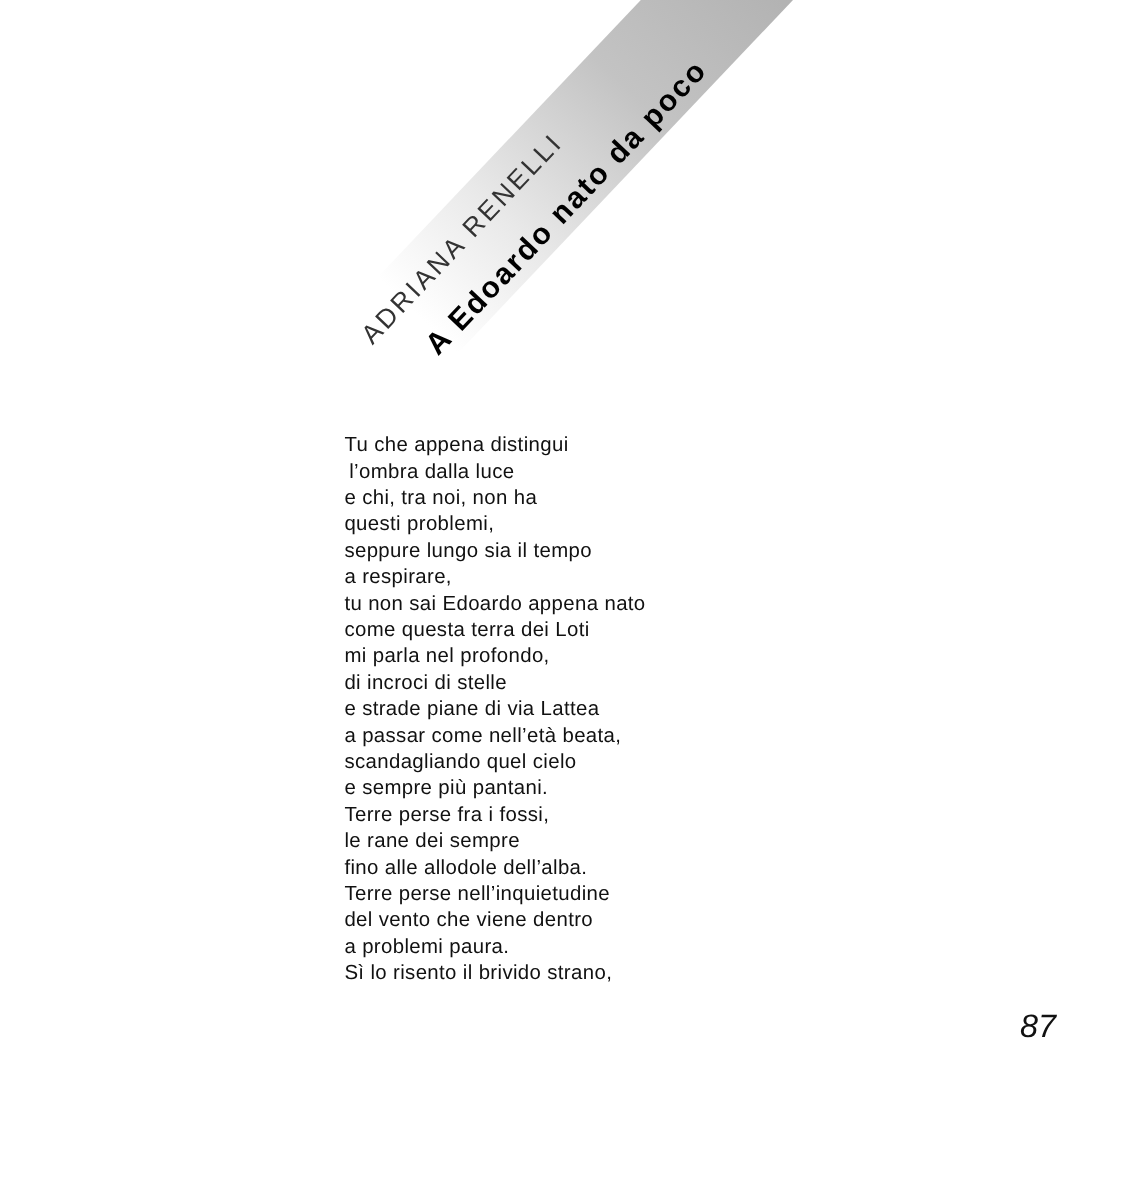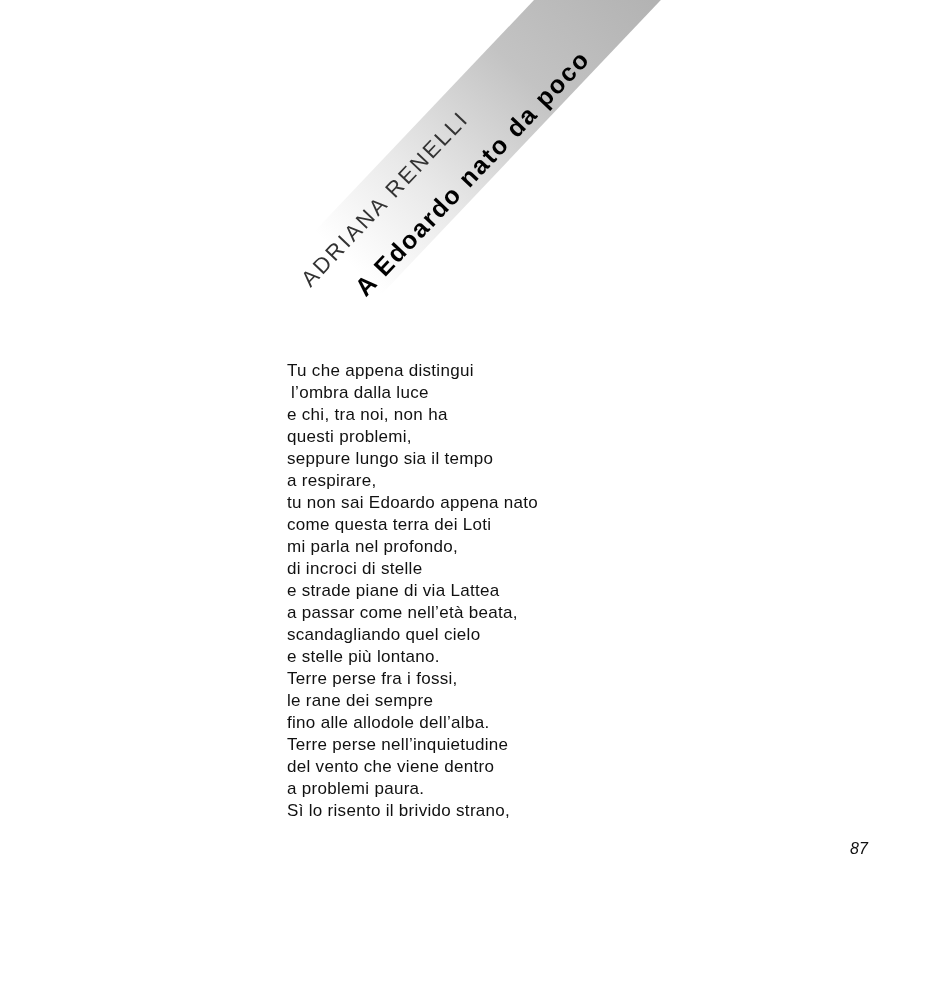--- a/index.html
+++ b/index.html
@@ -69,21 +69,21 @@
     white-space: nowrap;
   }
   .poem-line.indent {
     padding-left: 4px;
   }
   
   .page-number {
     position: absolute;
     left: 850px;
     top: 840px;
-    font-size: 16px;
+    font-size: 27px;
     font-style: italic;
     color: #111111;
   }
 </style>
 </head>
 <body>
 
 <div class="page">
 
   <div class="band">
@@ -98,21 +98,21 @@
     <div class="poem-line">questi problemi,</div>
     <div class="poem-line">seppure lungo sia il tempo</div>
     <div class="poem-line">a respirare,</div>
     <div class="poem-line">tu non sai Edoardo appena nato</div>
     <div class="poem-line">come questa terra dei Loti</div>
     <div class="poem-line">mi parla nel profondo,</div>
     <div class="poem-line">di incroci di stelle</div>
     <div class="poem-line">e strade piane di via Lattea</div>
     <div class="poem-line">a passar come nell’età beata,</div>
     <div class="poem-line">scandagliando quel cielo</div>
-    <div class="poem-line">e stelle più lontano.</div>
+    <div class="poem-line">e sempre più pantani.</div>
     <div class="poem-line">Terre perse fra i fossi,</div>
     <div class="poem-line">le rane dei sempre</div>
     <div class="poem-line">fino alle allodole dell’alba.</div>
     <div class="poem-line">Terre perse nell’inquietudine</div>
     <div class="poem-line">del vento che viene dentro</div>
     <div class="poem-line">a problemi paura.</div>
     <div class="poem-line">Sì lo risento il brivido strano,</div>
   </div>
 
   <div class="page-number">87</div>

